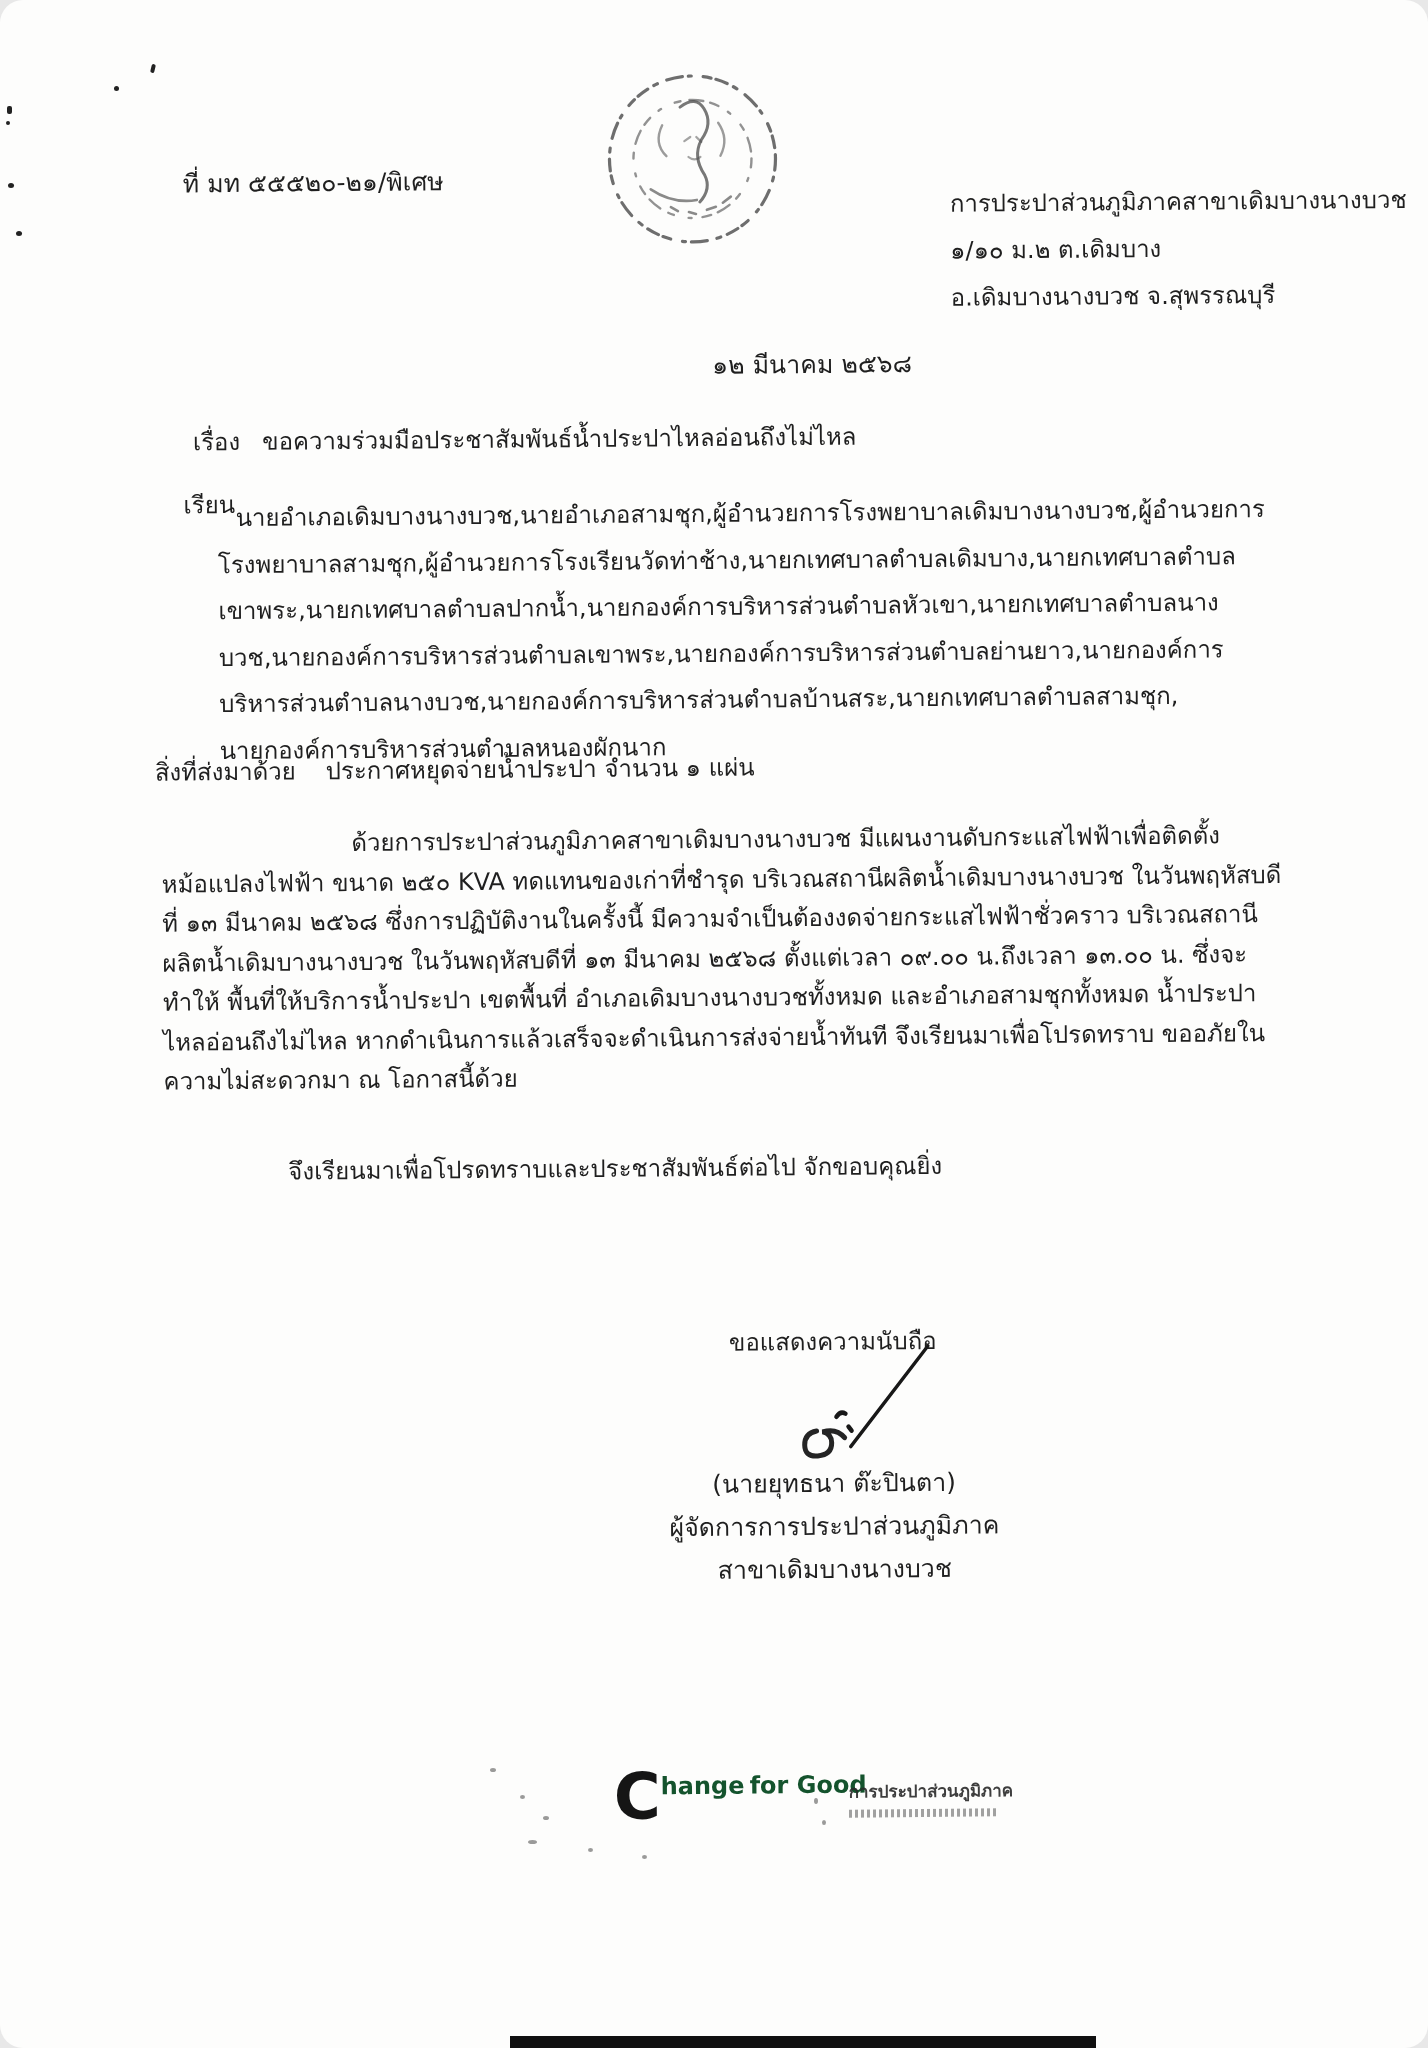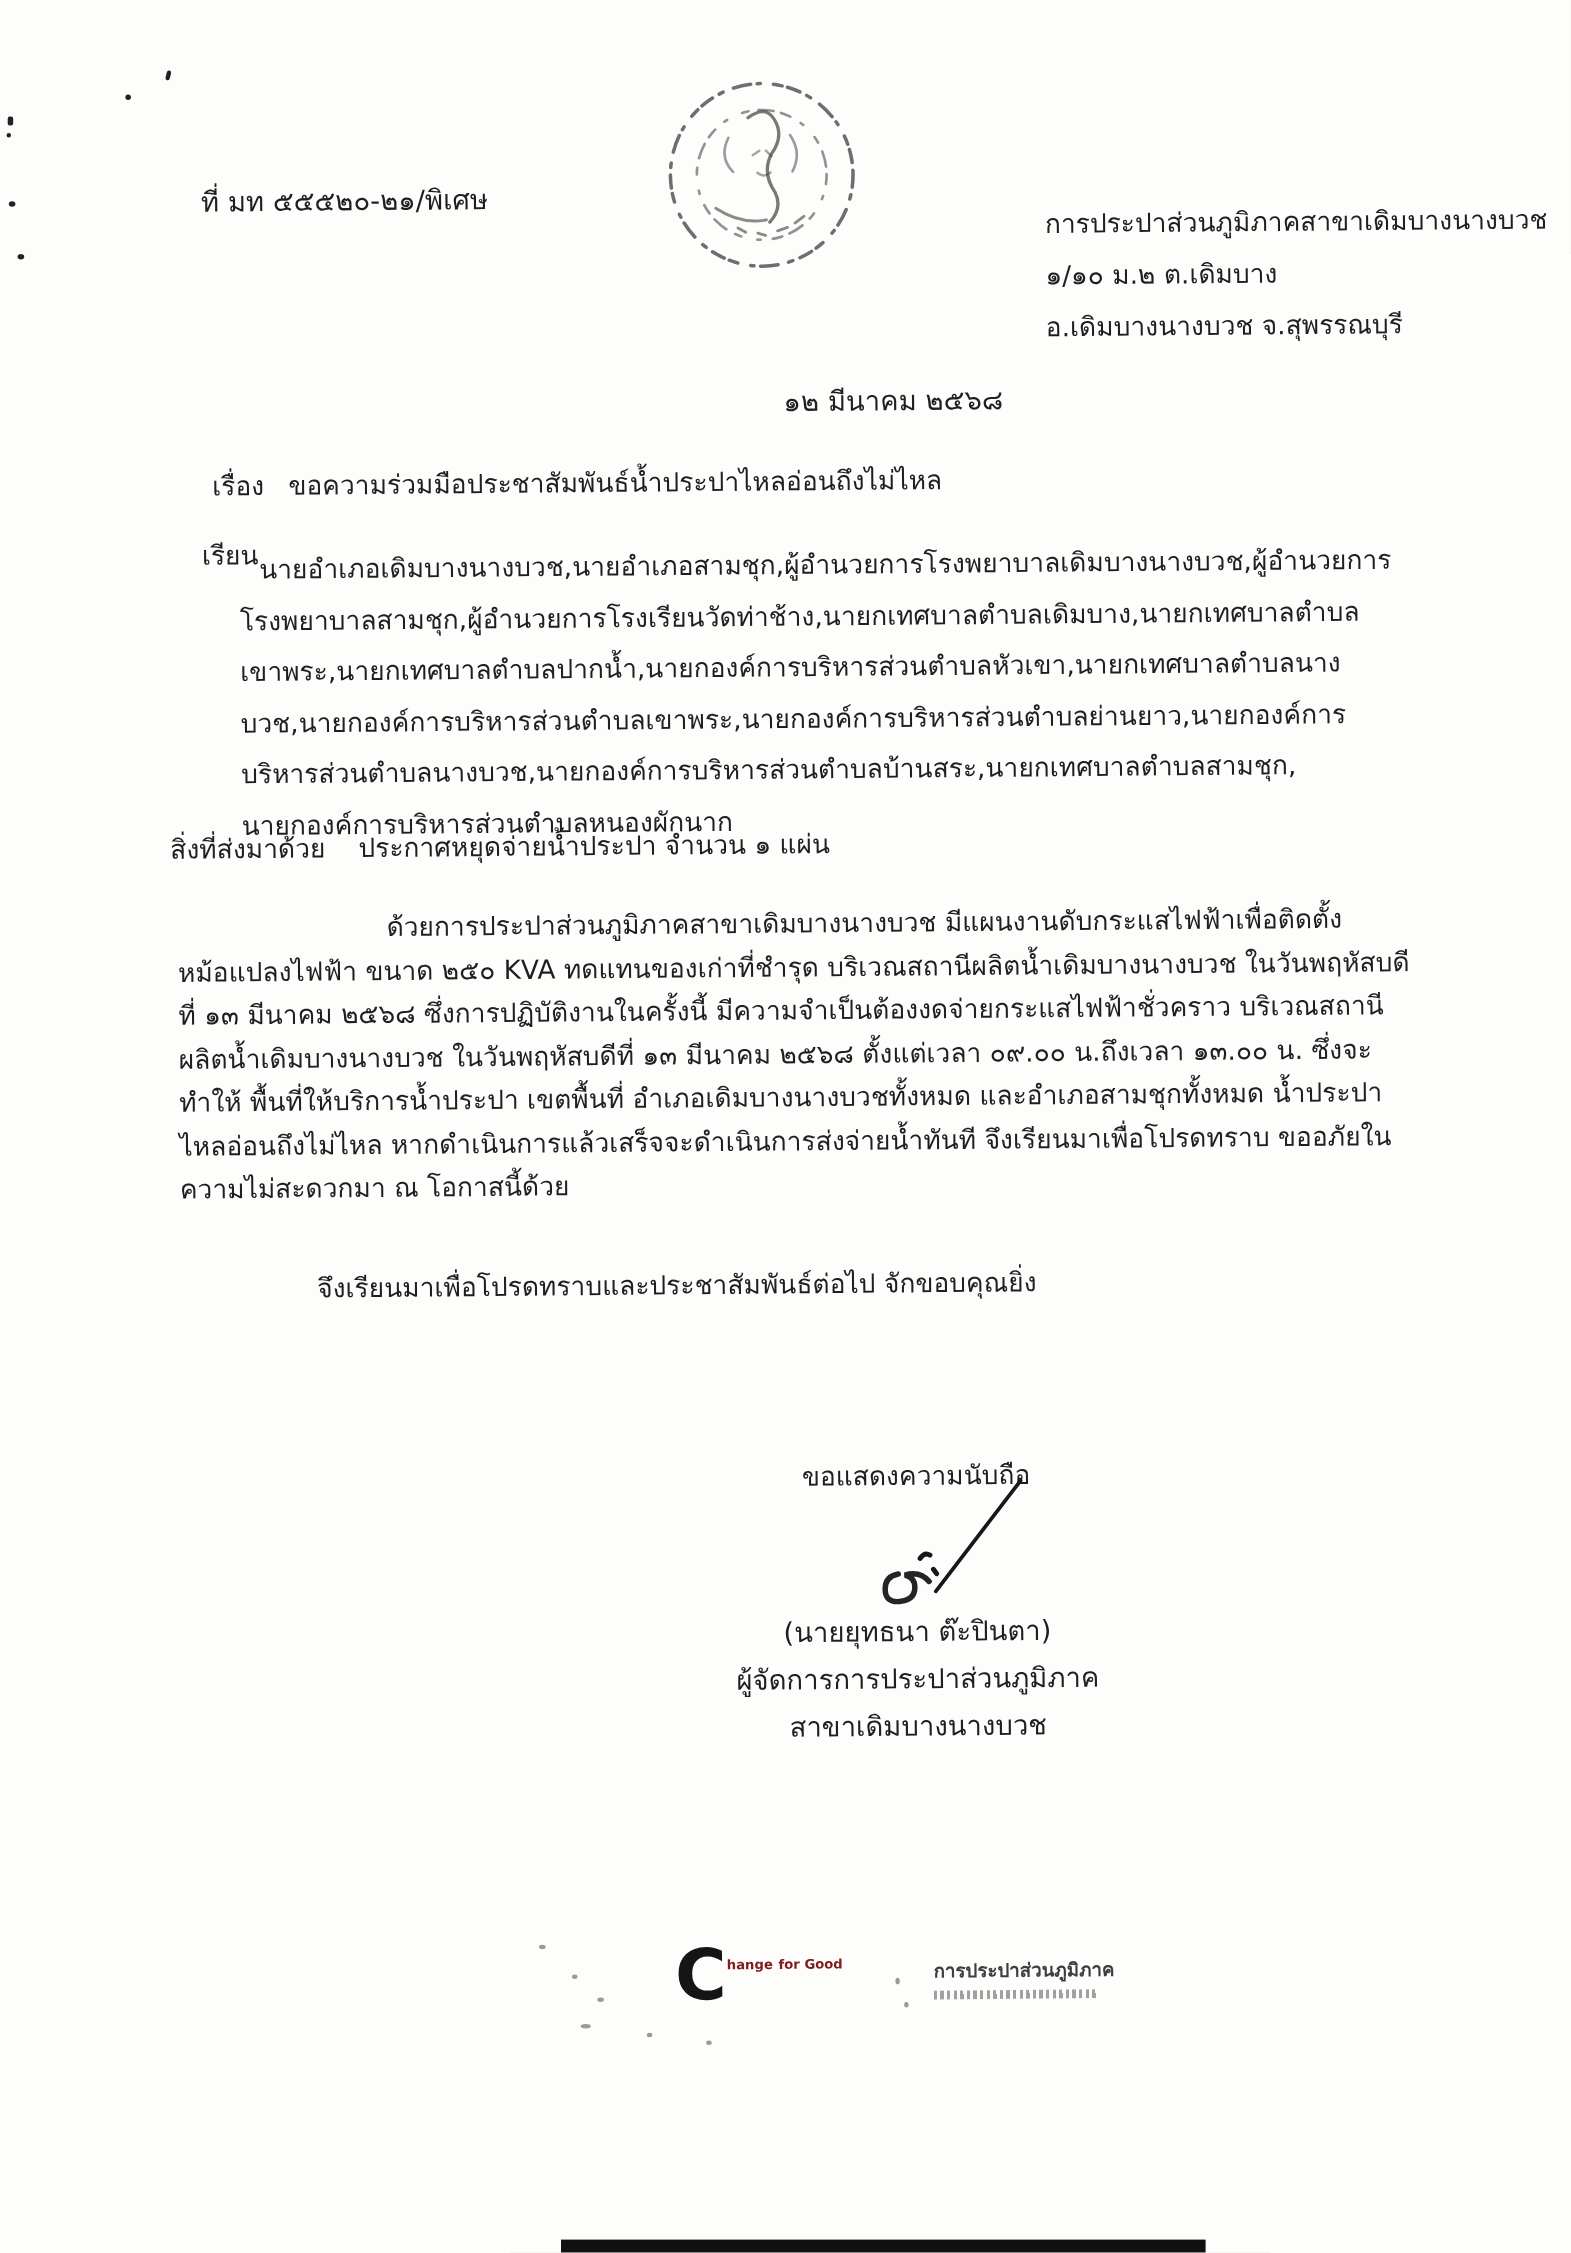--- a/index.html
+++ b/index.html
@@ -4,20 +4,21 @@
 <style>
   html,body{margin:0;padding:0;background:#e8e8e8;}
   .page{
     position:relative;
     width:1428px;height:2048px;
     margin:0 auto;
     background:#fdfdfc;
     overflow:hidden;
     font-family:"DejaVu Sans","Liberation Sans",sans-serif;
     color:#1f1f1f;
+    border-radius:23px;
   }
   .letter{
     position:absolute;inset:0;
     transform:rotate(-0.5deg);
     transform-origin:120px 1024px;
   }
   .abs{position:absolute;}
   .txt{font-size:24px;line-height:1.35;white-space:nowrap;}
   .ref-no{left:190px;top:168px;font-size:25px;}
   .seal{left:600px;top:68px;width:200px;height:195px;opacity:.85;}
@@ -34,21 +35,21 @@
   .body-lines .line{font-size:24px;line-height:39.5px;white-space:nowrap;}
   .body-lines .line:first-child{padding-left:190px;}
   .closing{left:287px;top:1157px;}
   .signoff{left:600px;top:1332px;width:460px;text-align:center;}
   .signature{left:775px;top:1345px;width:170px;height:130px;}
   .signer-block{left:600px;top:1468px;width:460px;text-align:center;}
   .signer-block .line{font-size:25px;line-height:43px;white-space:nowrap;}
   .footer-campaign{left:607px;top:1772px;display:flex;align-items:flex-start;}
   .big-c{font-size:64px;line-height:58px;font-weight:700;color:#151515;letter-spacing:-2px;}
   .campaign-text{margin-left:2px;margin-top:8px;}
-  .campaign-text .line{font-size:12px;line-height:23px;font-weight:600;color:#7f1d1d;white-space:nowrap;}
+  .campaign-text .line{font-size:24px;line-height:23px;font-weight:600;color:#14532d;white-space:nowrap;}
   .footer-pwa{left:842px;top:1784px;}
   .pwa-name{font-size:17px;font-weight:700;color:#2a2a2a;white-space:nowrap;opacity:.9;}
   .pwa-subline{
     margin-top:5px;width:150px;height:8px;opacity:.55;
     background:repeating-linear-gradient(90deg,#555 0 3px,transparent 3px 6px);
   }
   .speck{position:absolute;background:#222;border-radius:50%;}
   .scan-bar{position:absolute;left:510px;top:2036px;width:586px;height:12px;background:#101010;}
   .faint{opacity:.45;}
 </style>

